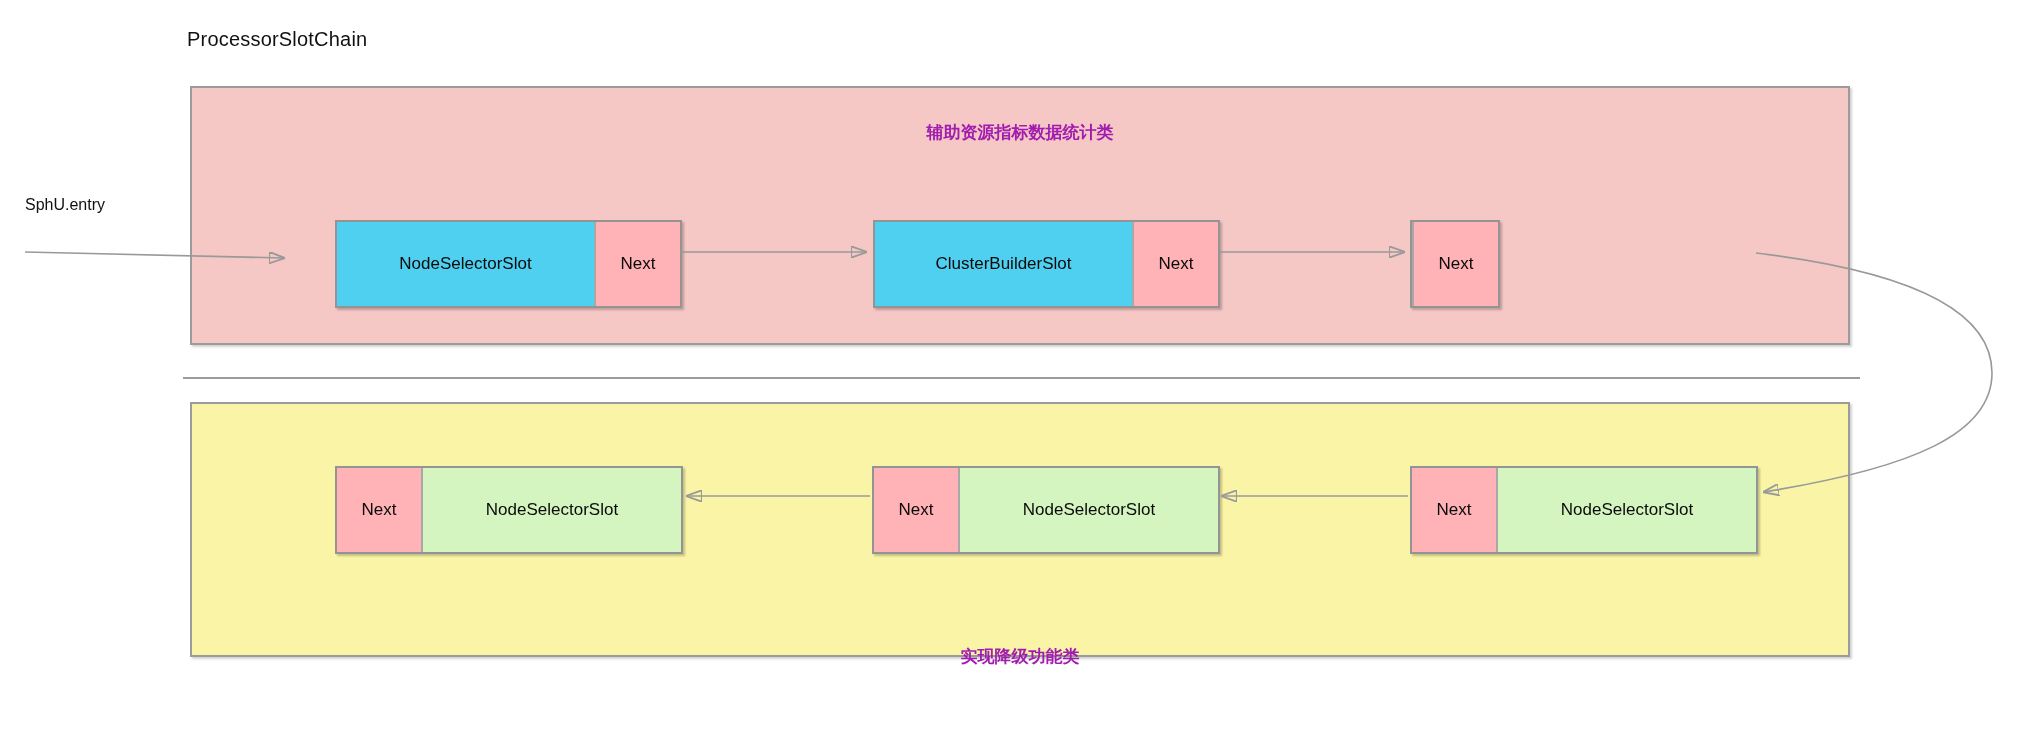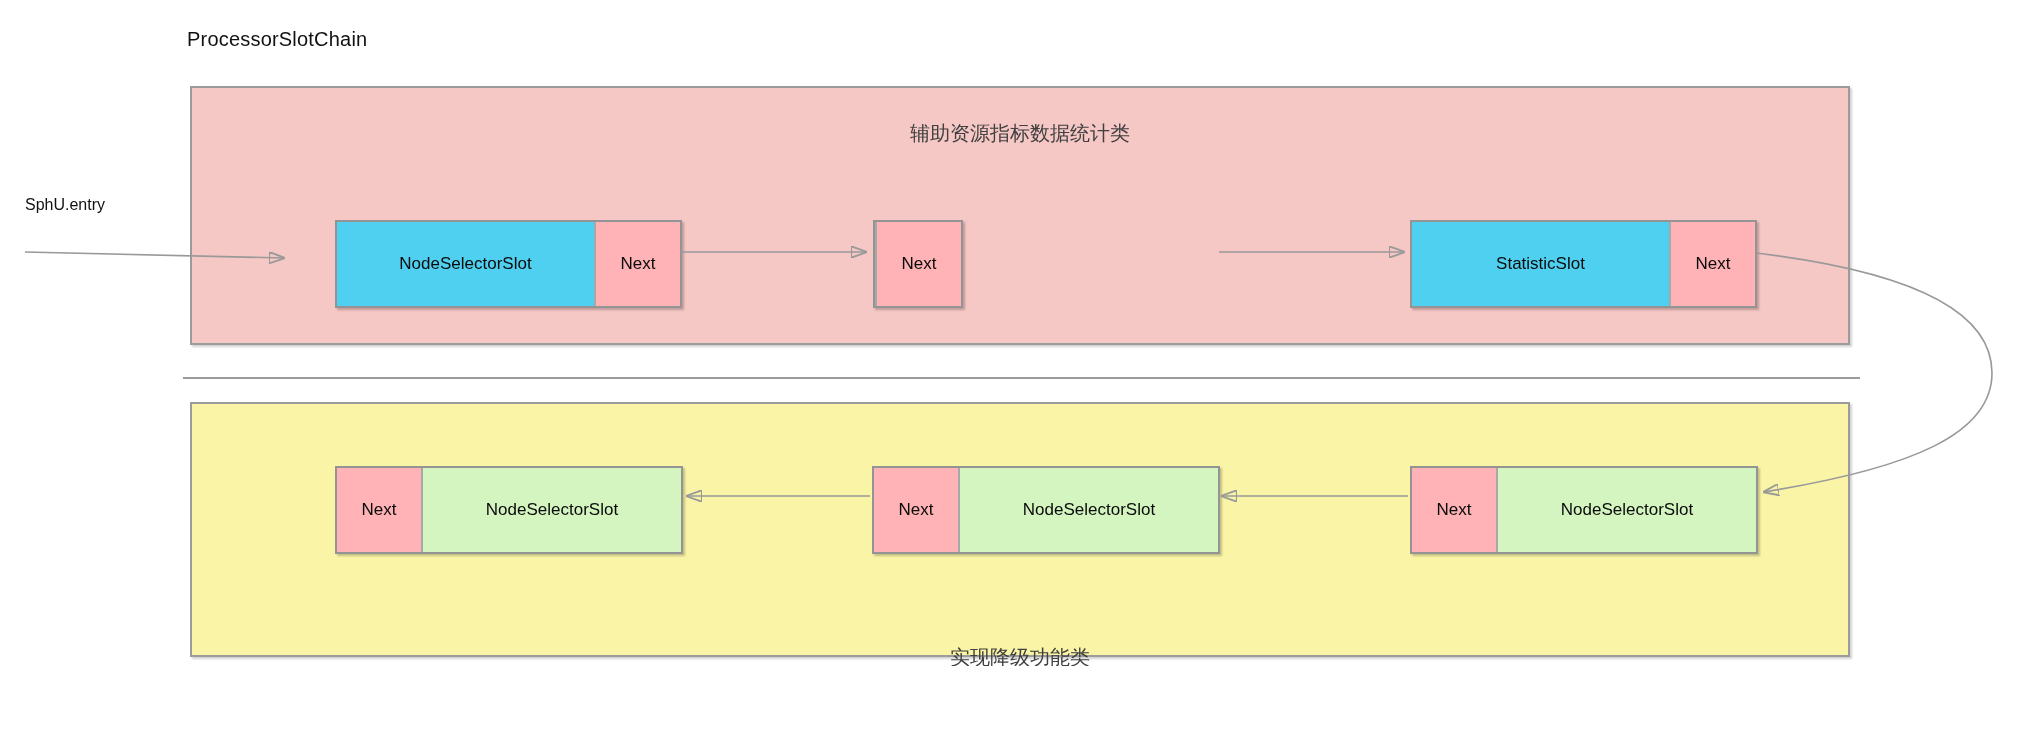--- a/index.html
+++ b/index.html
@@ -22,22 +22,22 @@
   .region{
     position:absolute;left:190px;width:1660px;
     border:2px solid #9b9b9b;
     box-shadow:2px 2px 2px rgba(0,0,0,.18);
     box-sizing:border-box;
   }
   .region.pink{top:86px;height:259px;background:var(--region-pink,#f5c7c5);}
   .region.yellow{top:402px;height:255px;background:var(--region-yellow,#faf5a6);}
   .region-label{
     position:absolute;left:0;width:100%;
-    text-align:center;font-size:20px;font-weight:400;
-    line-height:26px;color:#404040;
+    text-align:center;font-size:17px;font-weight:700;
+    line-height:26px;color:#a21caf;
   }
   .region.pink .region-label{top:32px;}
   .region.yellow .region-label{top:204px;margin-top:36px;}
   .divider{
     position:absolute;left:183px;top:377px;width:1677px;height:0;
     border-top:2px solid #9b9b9b;
   }
   .slot{
     position:absolute;height:84px;display:flex;
     border:2px solid #949494;
@@ -82,29 +82,29 @@
   <div class="slot top t1">
     <div class="seg main-blue">
       <span>NodeSelectorSlot</span>
     </div>
     <div class="seg next-seg">
       <span>Next</span>
     </div>
   </div>
 
   <div class="slot top t2">
+    <div class="seg main-blue">
+      <span>ClusterBuilderSlot</span>
+    </div>
     <div class="seg next-seg">
       <span>Next</span>
     </div>
   </div>
 
   <div class="slot top t3">
-    <div class="seg main-blue">
-      <span>StatisticSlot</span>
-    </div>
     <div class="seg next-seg">
       <span>Next</span>
     </div>
   </div>
 
   <div class="slot bottom b1">
     <div class="seg next-seg">
       <span>Next</span>
     </div>
     <div class="seg main-green">

